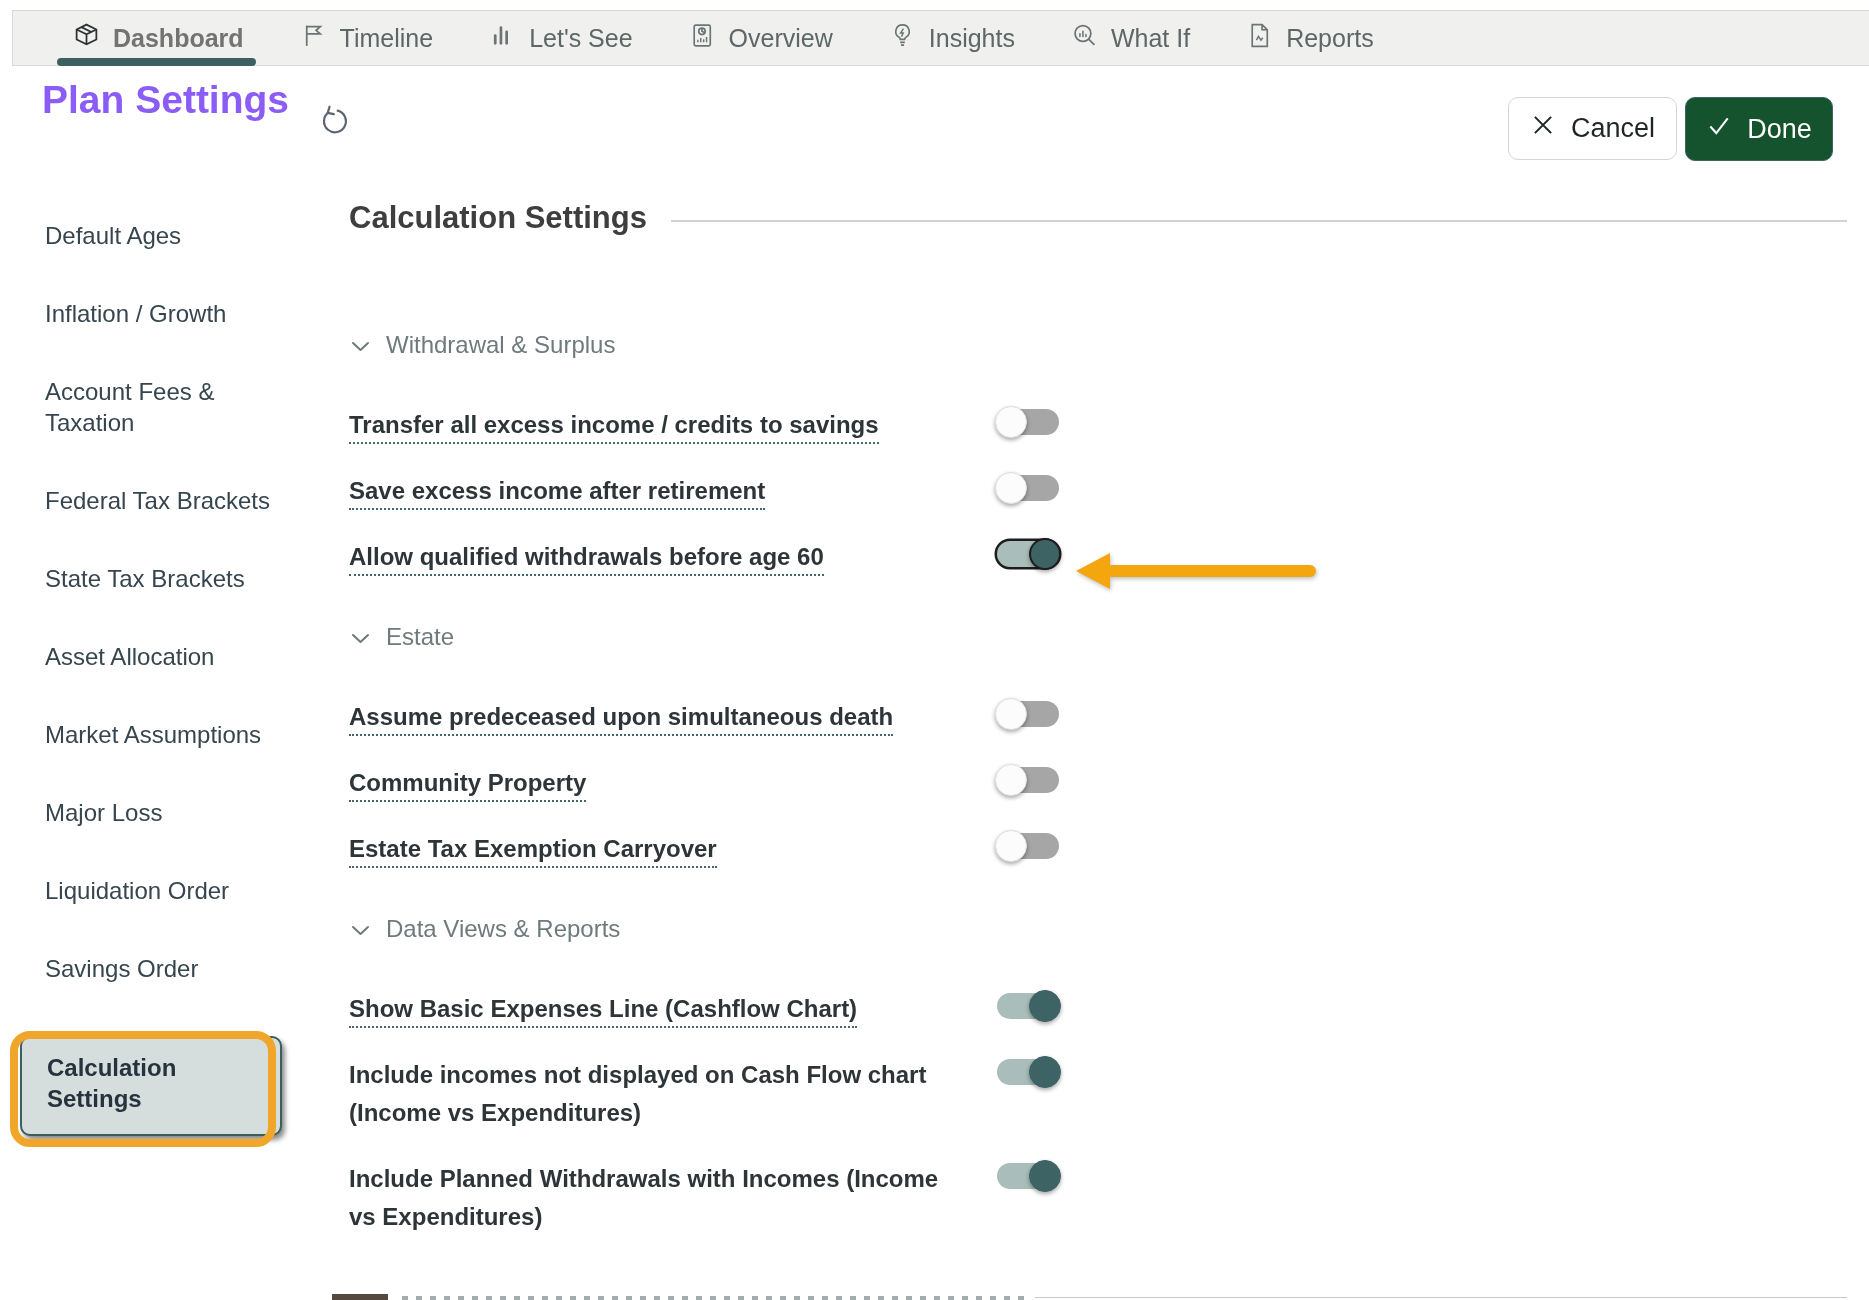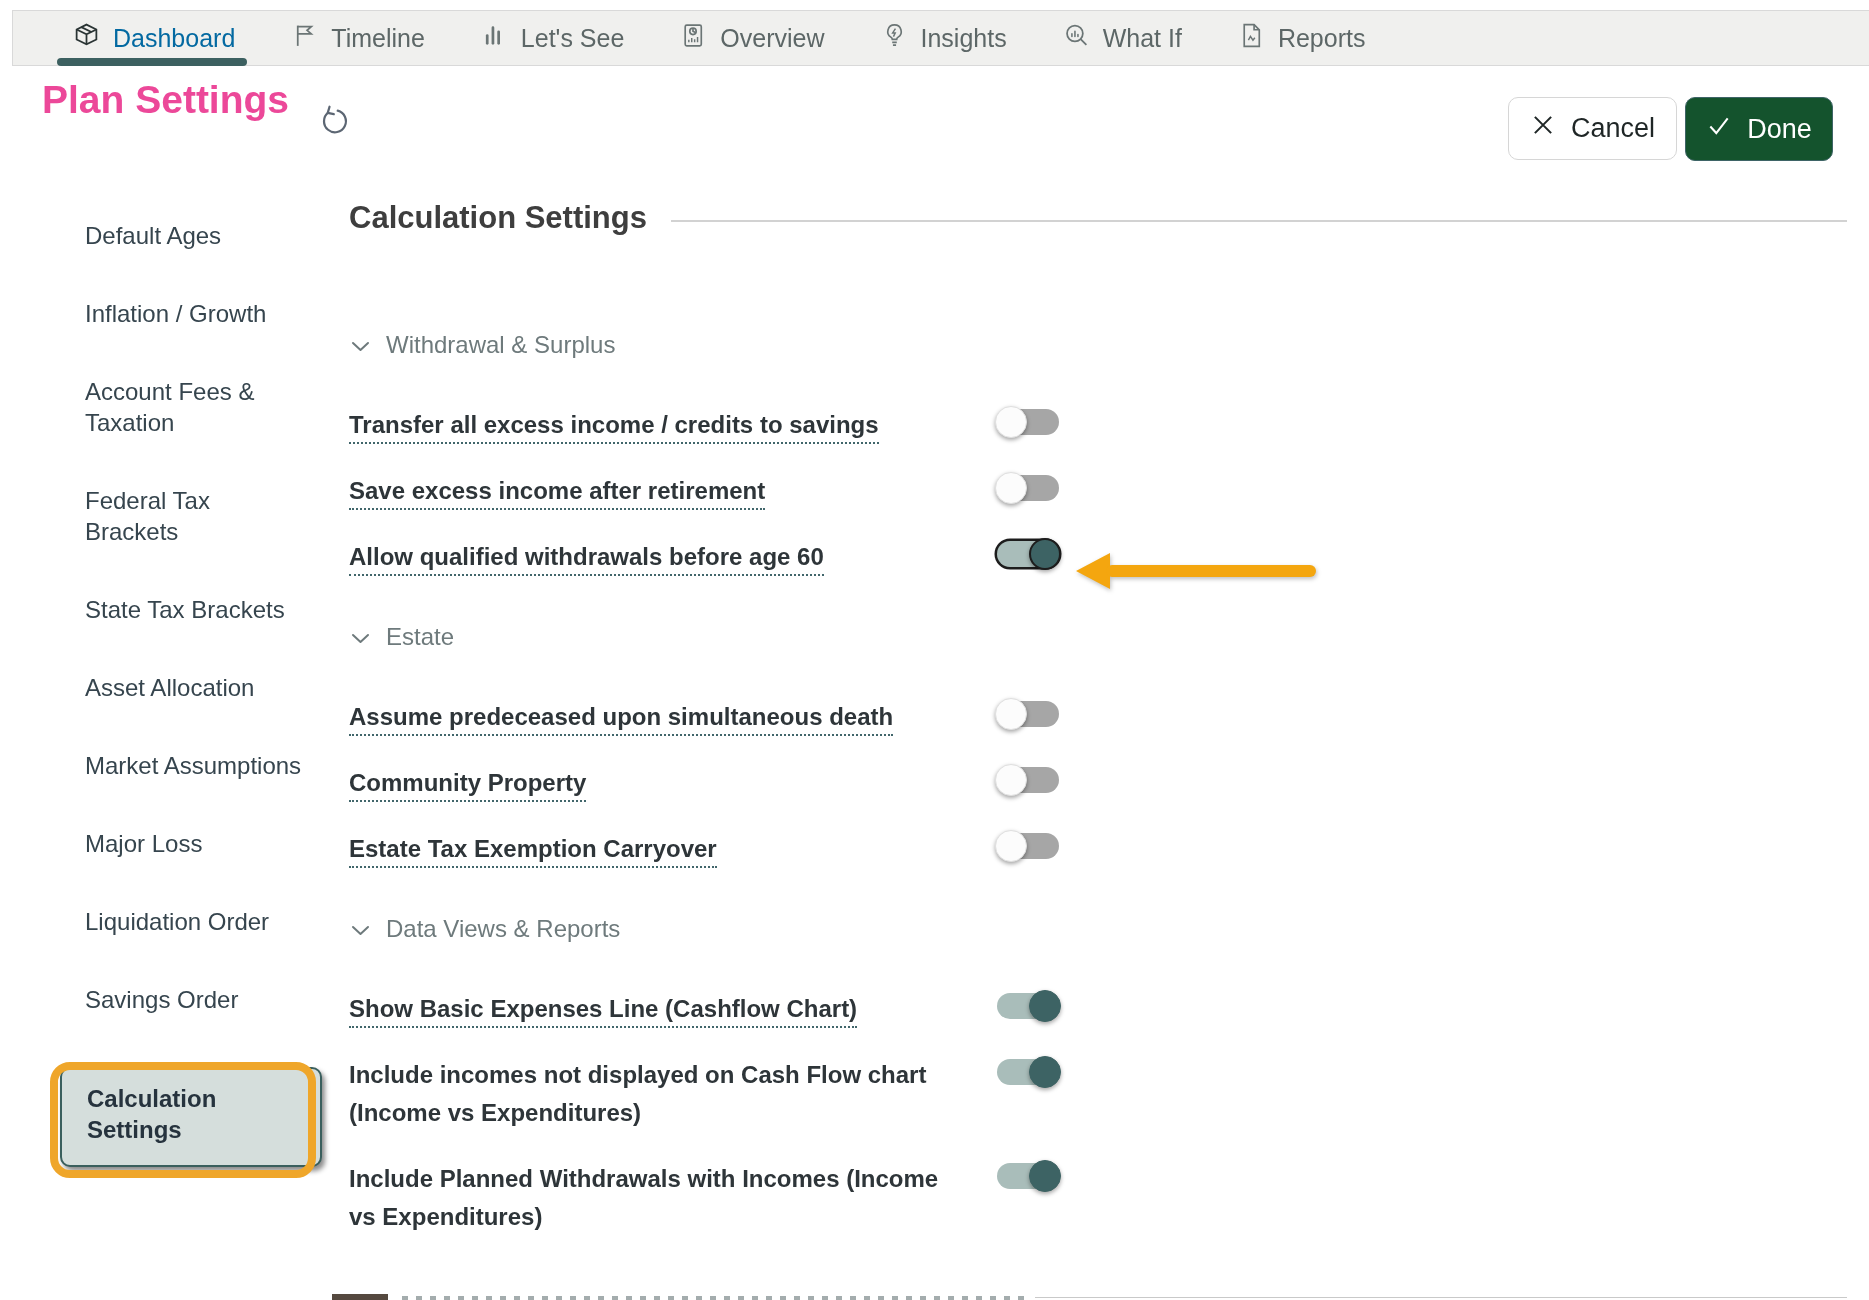--- a/index.html
+++ b/index.html
@@ -14,30 +14,30 @@
     position:absolute; top:10px; left:12px; right:0; height:56px;
     background:#f0f0ee;
     border-top:1px solid #d9d9d9; border-bottom:1px solid #d9d9d9; border-left:1px solid #d9d9d9;
     display:flex; align-items:center; padding-left:60px; gap:56px;
   }
   .nav-tab {
     position:relative; height:100%; display:flex; align-items:center; gap:13px;
     color:#5d6767; font-size:25px; cursor:pointer; white-space:nowrap;
   }
   .nav-tab svg { stroke:#6b7575; }
-  .nav-tab.active { color:#0369a1; font-weight:normal; }
+  .nav-tab.active { color:#737373; font-weight:bold; }
   .nav-tab.active svg { stroke:#2a3434; }
   .nav-tab.active::after {
     content:""; position:absolute; left:-16px; right:-12px; bottom:-1px; height:8px;
     background:#3c6060; border-radius:5px;
   }
 
   
   .page-title {
-    position:absolute; left:42px; top:78px; font-size:39px; font-weight:bold; color:#ec4899;
+    position:absolute; left:42px; top:78px; font-size:39px; font-weight:bold; color:#8b5cf6;
   }
   .refresh-btn { position:absolute; left:318px; top:104px; cursor:pointer; }
   .btn {
     position:absolute; display:flex; align-items:center; justify-content:center; gap:15px;
     font-size:27px; border-radius:10px; cursor:pointer;
   }
   .btn-cancel {
     left:1508px; top:97px; width:169px; height:63px;
     background:#ffffff; border:1px solid #d6d6d6; color:#1f2626;
   }
@@ -45,21 +45,21 @@
     left:1685px; top:97px; width:148px; height:64px;
     background:#14532d; border:1px solid #3e6466; color:#ffffff;
   }
 
   
   .sidebar {
     position:absolute; left:45px; top:220px; width:262px;
     display:flex; flex-direction:column; gap:47px;
     font-size:24px; line-height:31px; color:#36454e;
   }
-  .side-item { cursor:pointer;margin-left:40px; }
+  .side-item { cursor:pointer; }
   .side-item.selected {
     position:relative; left:-25px; width:262px;
     padding:14px 6px 20px 25px; margin-bottom:-34px; margin-top:5px;
     background:#d5dedc; border:2px solid #3a5f5d; border-radius:10px;
     box-shadow:3px 4px 5px rgba(0,0,0,0.45);
     font-weight:bold; color:#26333e;
   }
   .side-item.selected::after {
     content:""; position:absolute; pointer-events:none;
     left:-12px; top:-7px; right:4px; bottom:-13px;

